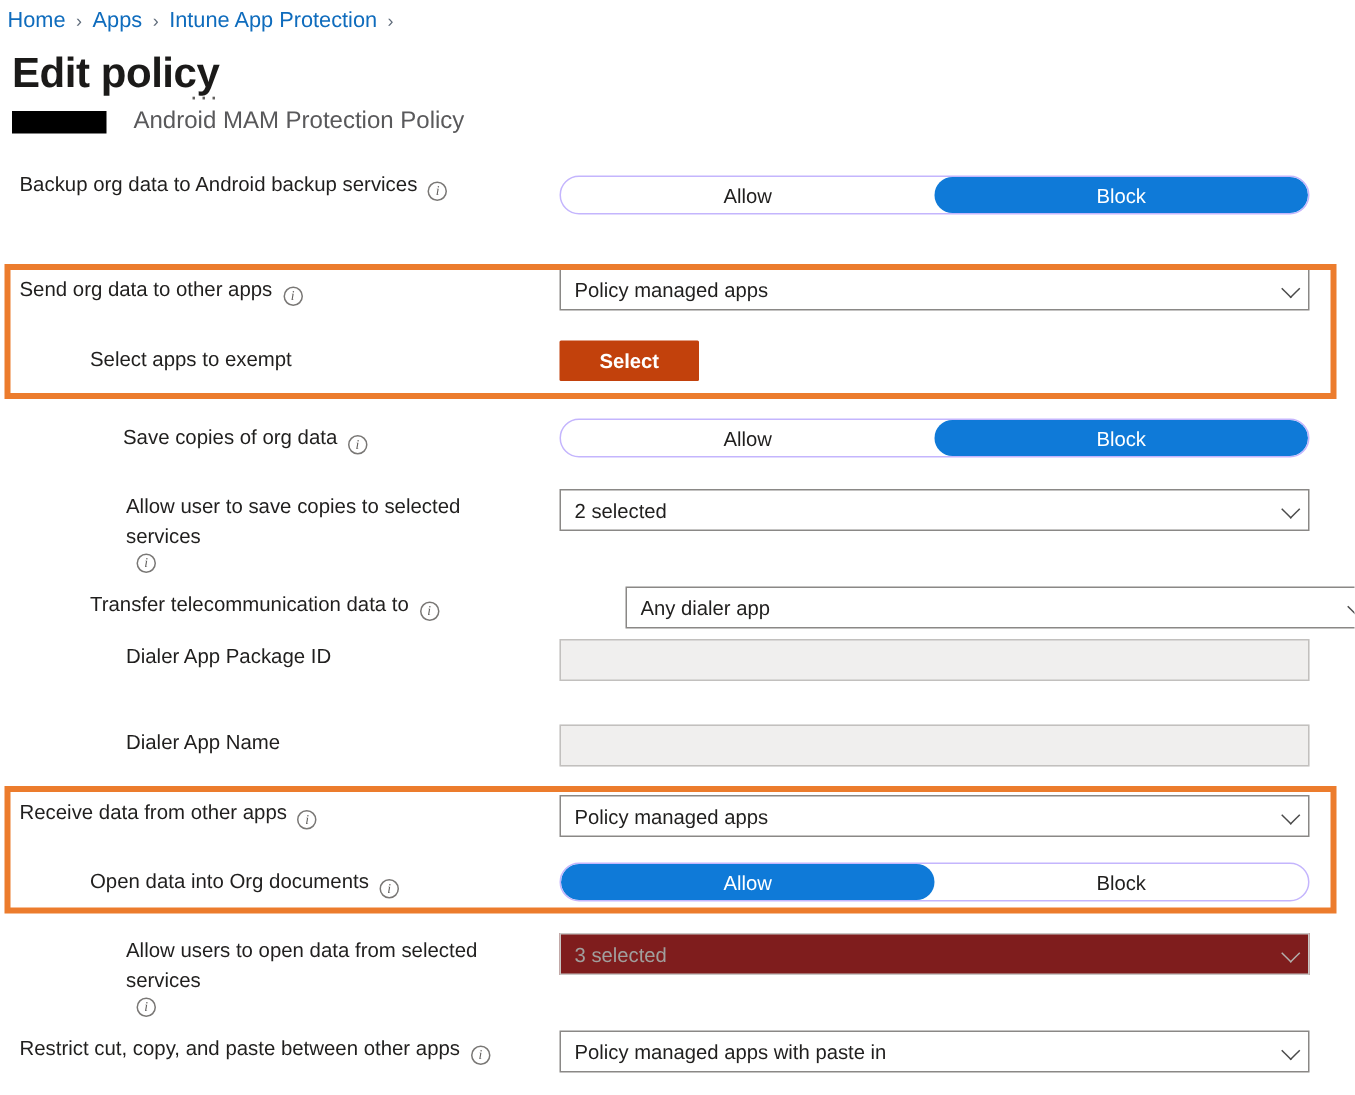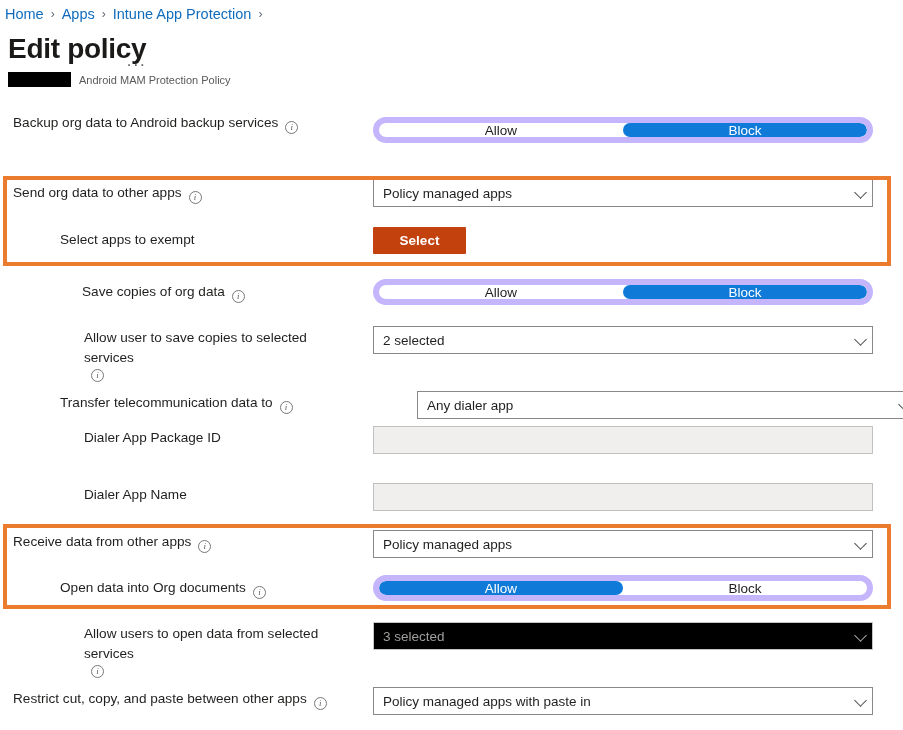--- a/index.html
+++ b/index.html
@@ -72,22 +72,22 @@
     display: flex;
     align-items: center;
   }
   .redaction {
     display: inline-block;
     width: 63px;
     height: 15px;
     background: #000000;
   }
   .subtitle-text {
-    margin-left: 8px;
-    font-size: 11px;
+    margin-left: 18px;
+    font-size: 16px;
     color: #59595b;
   }
 
   
   .form {
     position: absolute;
     left: 0;
     top: 105px;
     width: 903px;
   }
@@ -134,21 +134,21 @@
     top: 1px;
   }
   .info-icon span { position: relative; top: -0.5px; }
 
   .control { flex: 0 0 auto; }
 
   
   .toggle {
     width: 500px;
     height: 26px;
-    border: 6px solid #c4b5fd;
+    border: 1px solid #c4b5fd;
     border-radius: 14px;
     background: #ffffff;
     display: flex;
     box-sizing: border-box;
     overflow: hidden;
     cursor: pointer;
     position: relative;
     padding: 0;
     text-align: center;
   }
@@ -202,21 +202,21 @@
     position: absolute;
     left: 1px;
     top: 2px;
     width: 8px;
     height: 8px;
     border-right: 1.3px solid #4a4a4a;
     border-bottom: 1.3px solid #4a4a4a;
     transform: rotate(45deg);
   }
   .dropdown.disabled {
-    background: #000000;
+    background: #7f1d1d;
     border-color: #c8c6c4;
     color: #a19f9d;
     cursor: default;
   }
   .dropdown.disabled .chevron::before {
     border-right-color: #b3b0ad;
     border-bottom-color: #b3b0ad;
   }
 
   

